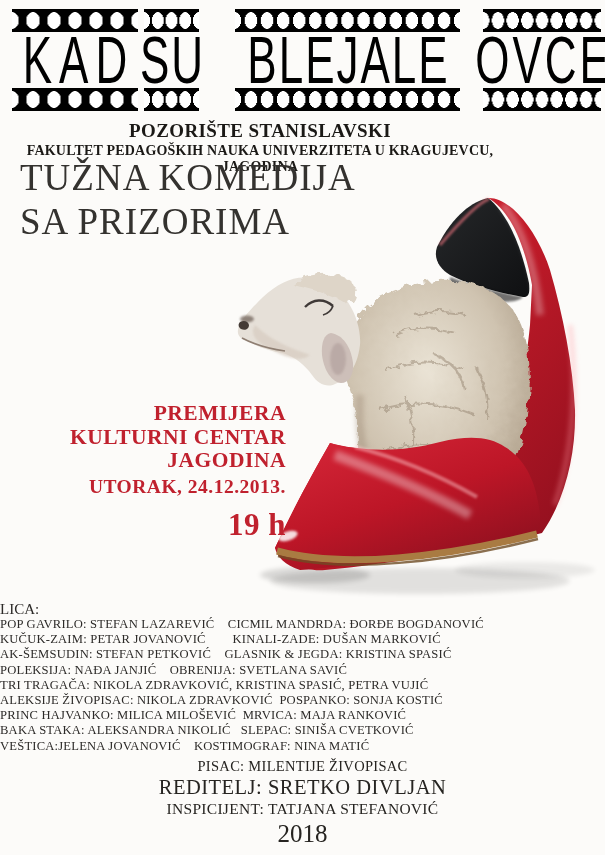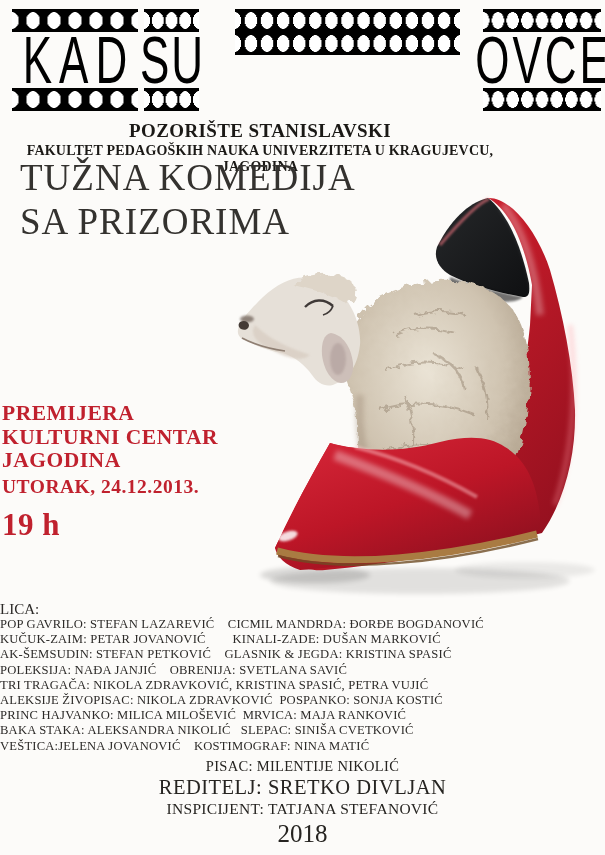--- a/index.html
+++ b/index.html
@@ -30,21 +30,21 @@
   .org .theater{font-size:19px;font-weight:bold;letter-spacing:.4px;}
   .org .faculty{font-size:14px;font-weight:bold;margin-top:1px;letter-spacing:.2px;}
 
   
   .genre{position:absolute;top:156px;left:20px;color:#34322f;font-size:37px;line-height:44px;letter-spacing:1px;}
 
   
   .artwork{position:absolute;top:185px;left:185px;width:420px;height:420px;}
 
   
-  .premiere{position:absolute;top:402px;left:2px;width:284px;text-align:left;font-weight:bold;letter-spacing:.5px;}
+  .premiere{position:absolute;top:402px;left:2px;width:284px;text-align:right;font-weight:bold;letter-spacing:.5px;}
   .premiere .pline{font-size:21.5px;line-height:23.5px;}
   .premiere .pline:nth-of-type(4){font-size:19.5px;margin-top:2px;font-family:Liberation Serif, serif;}
   .premiere .ptime{font-size:31px;margin-top:9px;}
 
   
   .cast{position:absolute;top:601px;left:0;width:605px;text-align:left;color:#2c2a28;}
   .cast .lica{font-size:15px;line-height:16px;}
   .cast .cast-line{font-size:12.6px;line-height:15.2px;white-space:pre-wrap;letter-spacing:.2px;}
 
   
@@ -69,20 +69,23 @@
     </div>
     <div class="word">
       <div class="holes"></div>
       <div class="letters">
           <span>SU</span>
         </div>
       <div class="holes"></div>
     </div>
     <div class="word">
       <div class="holes"></div>
+      <div class="letters">
+          <span>BLEJALE</span>
+        </div>
       <div class="holes"></div>
     </div>
     <div class="word">
       <div class="holes"></div>
       <div class="letters">
           <span>OVCE</span>
         </div>
       <div class="holes"></div>
     </div>
   </header>
@@ -252,19 +255,19 @@
     <div class="cast-line">AK-ŠEMSUDIN: STEFAN PETKOVIĆ    GLASNIK &amp; JEGDA: KRISTINA SPASIĆ</div>
     <div class="cast-line">POLEKSIJA: NAĐA JANJIĆ    OBRENIJA: SVETLANA SAVIĆ</div>
     <div class="cast-line">TRI TRAGAČA: NIKOLA ZDRAVKOVIĆ, KRISTINA SPASIĆ, PETRA VUJIĆ</div>
     <div class="cast-line">ALEKSIJE ŽIVOPISAC: NIKOLA ZDRAVKOVIĆ  POSPANKO: SONJA KOSTIĆ</div>
     <div class="cast-line">PRINC HAJVANKO: MILICA MILOŠEVIĆ  MRVICA: MAJA RANKOVIĆ</div>
     <div class="cast-line">BAKA STAKA: ALEKSANDRA NIKOLIĆ   SLEPAC: SINIŠA CVETKOVIĆ</div>
     <div class="cast-line">VEŠTICA:JELENA JOVANOVIĆ    KOSTIMOGRAF: NINA MATIĆ</div>
   </div>
 
   <div class="credits">
-    <div class="writer">PISAC: MILENTIJE NIKOLIĆ</div>
+    <div class="writer">PISAC: MILENTIJE ŽIVOPISAC</div>
     <div class="director">REDITELJ: SRETKO DIVLJAN</div>
     <div class="stage-manager">INSPICIJENT: TATJANA STEFANOVIĆ</div>
     <div class="year">2018</div>
   </div>
 
 </div>
 
 </body></html>

